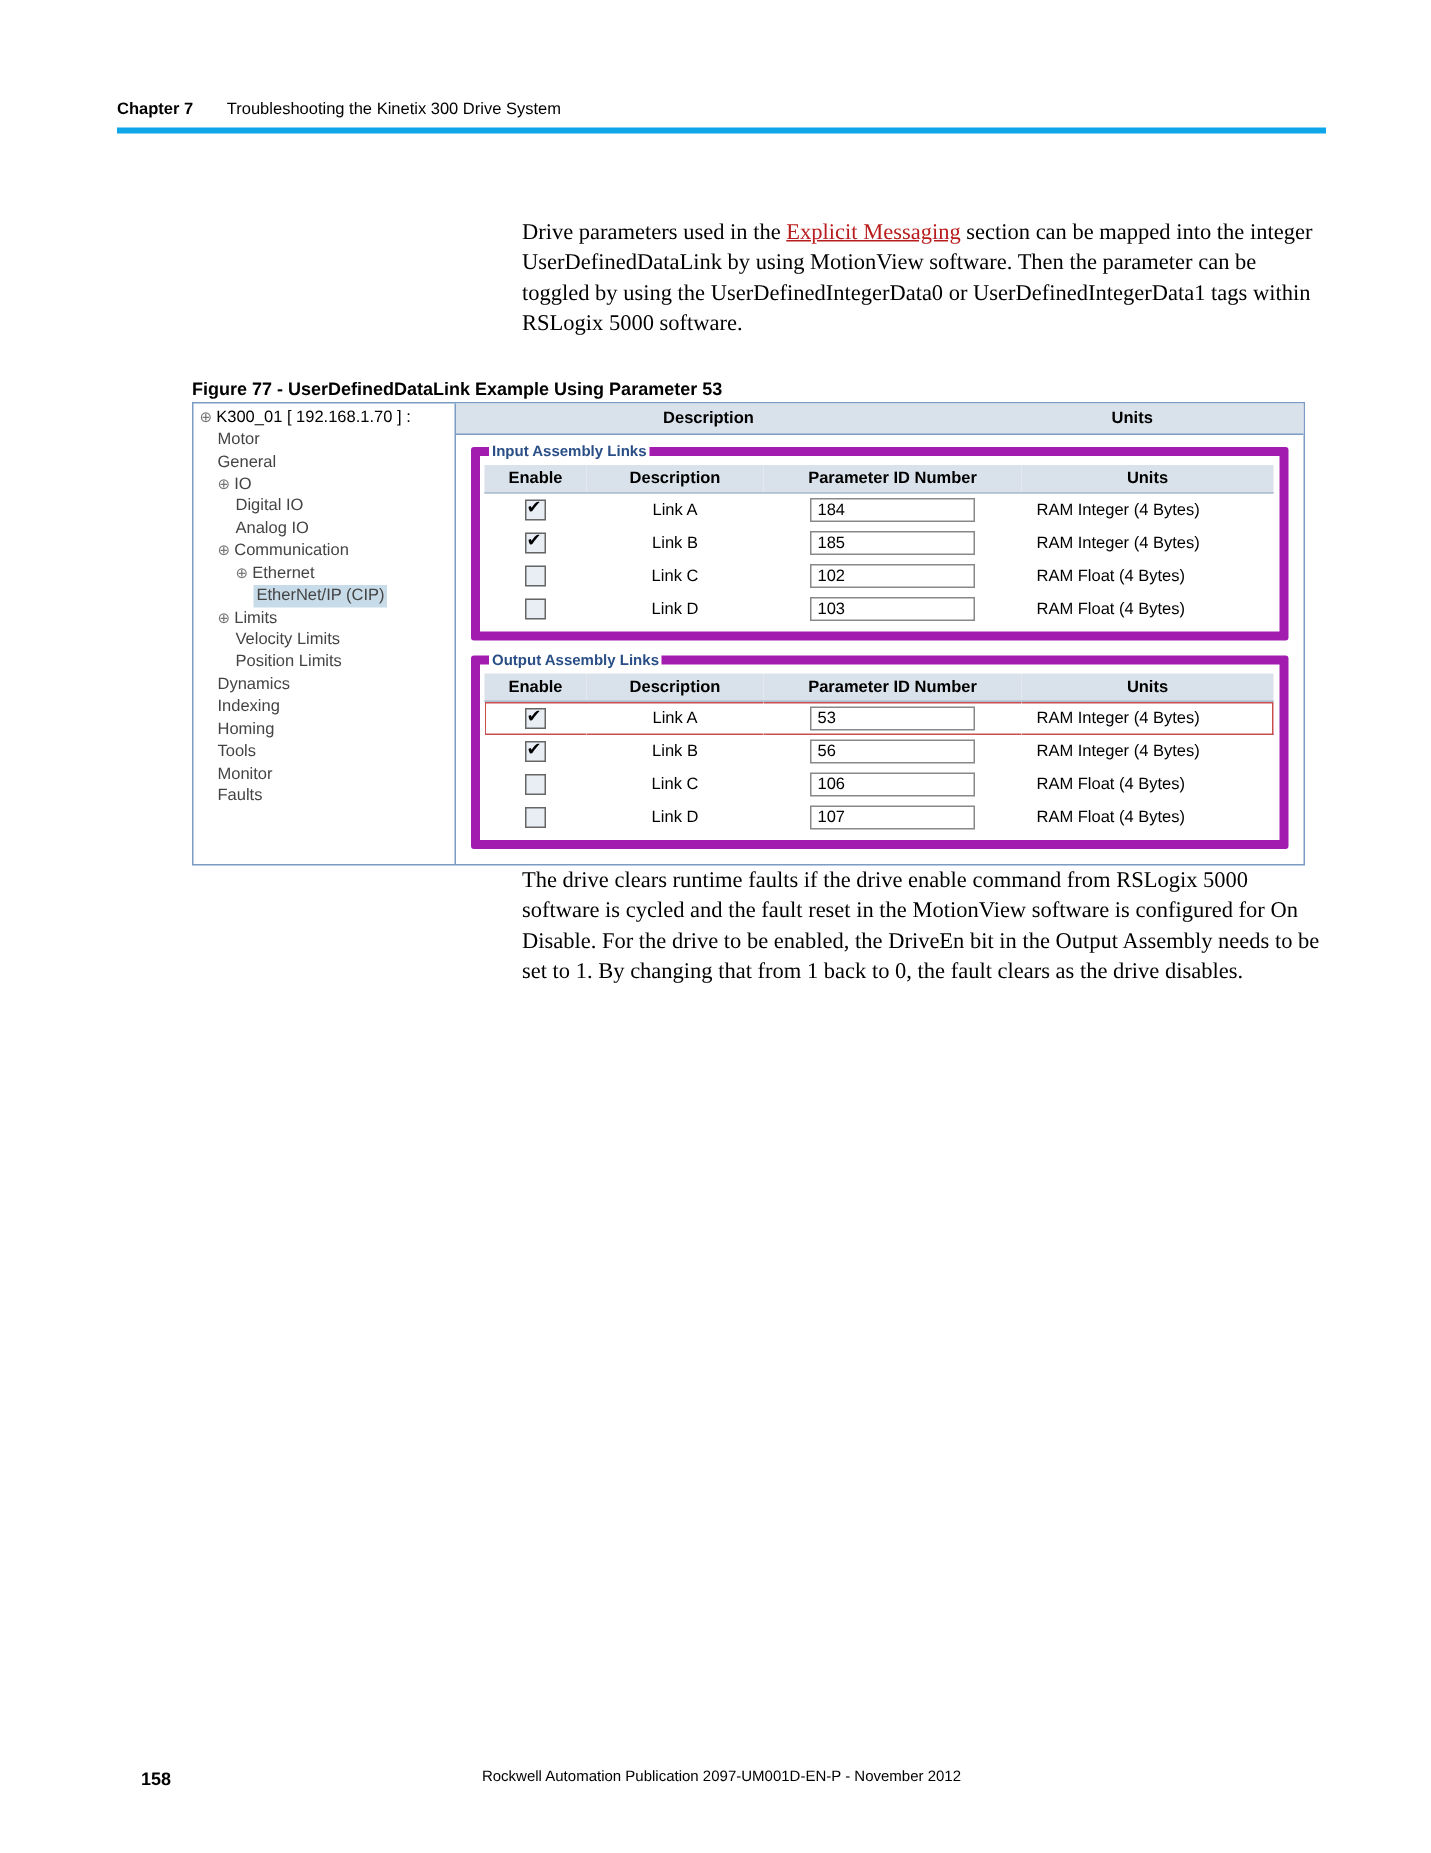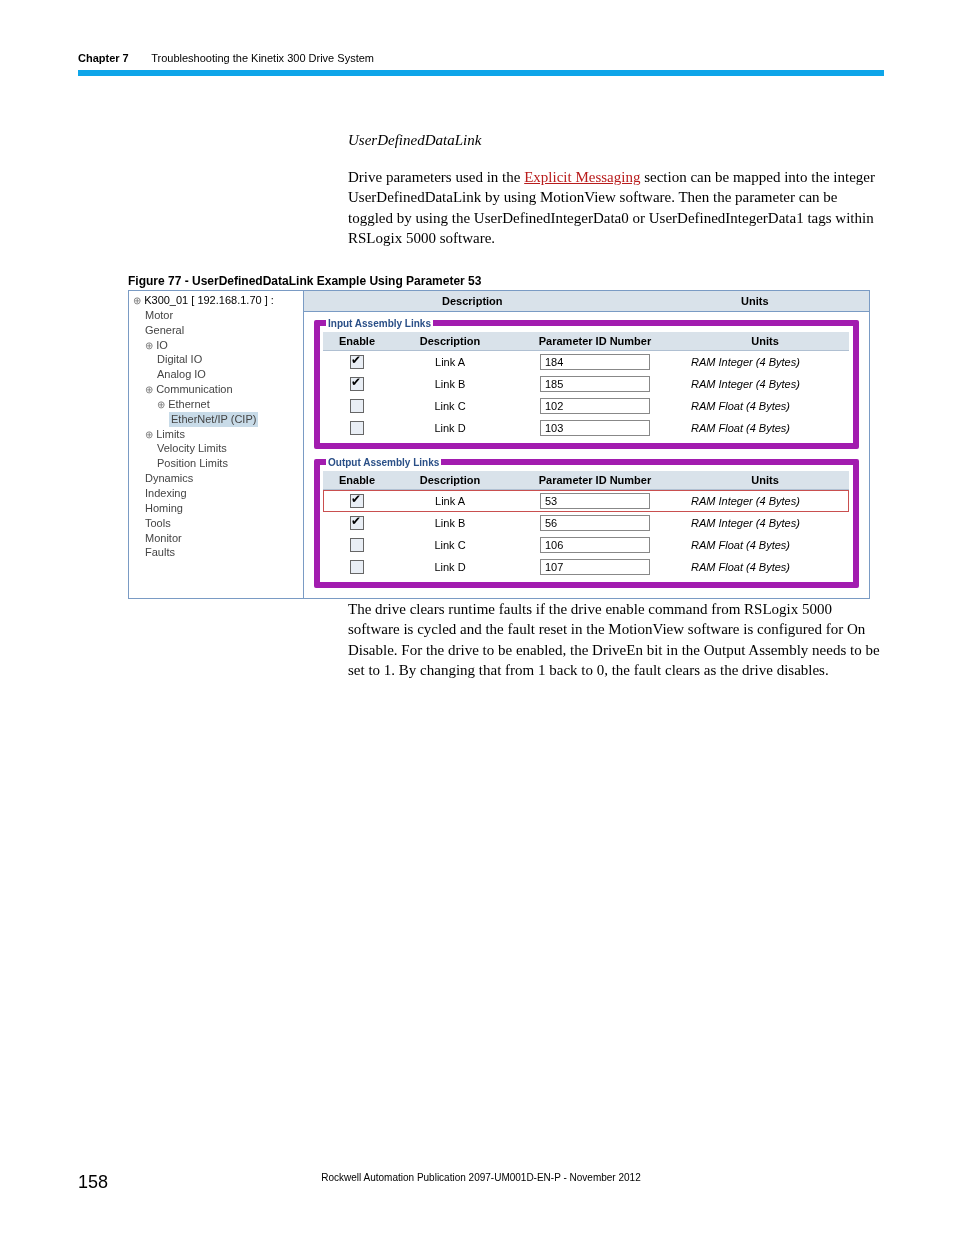--- a/index.html
+++ b/index.html
@@ -13,23 +13,24 @@
     height: 1235px;
     position: relative;
   }
   .page {
     padding: 48px 70px 0 78px;
     box-sizing: border-box;
     position: relative;
     height: 100%;
   }
   .hdr {
-    border-bottom: 6px solid #0ea5e9;
+    border-bottom: 4px solid #0ea5e9;
     padding-bottom: 4px;
     margin-bottom: 56px;
+    margin-top: 15px;
   }
   .hdr .chap {
     font-size: 11px;
     font-weight: bold;
   }
   .hdr .chaptitle {
     font-size: 11px;
     font-weight: normal;
     margin-left: 18px;
   }
@@ -119,21 +120,21 @@
     padding: 3px 4px;
     border-bottom:1px solid #b0c0d2;
     text-align:center;
   }
   table.links td {
     padding: 3px 4px;
     text-align: center;
     vertical-align: middle;
     margin-top: 36px;
   }
-  table.links td.uni { text-align:left; padding-left:10px;font-style:italic; }
+  table.links td.uni { text-align:left; padding-left:10px; }
   .pid {
     display: inline-block;
     border: 1px solid #888;
     background: #fff;
     width: 100px;
     text-align: left;
     padding: 1px 4px;
     font-size: 11px;
   }
   .chk {
@@ -156,34 +157,33 @@
   .hl-row td:last-child  { box-shadow: inset -1px 1px 0 0 #c94f4f, inset 0 -1px 0 0 #c94f4f; }
   .hl-row td:not(:first-child):not(:last-child){ box-shadow: inset 0 1px 0 0 #c94f4f, inset 0 -1px 0 0 #c94f4f; }
 
   .footer {
     position: absolute;
     bottom: 42px;
     left: 78px;
     right: 70px;
     font-size: 10px;
   }
-  .footer .pg { font-weight: normal; font-size: 18px; }
+  .footer .pg { font-weight: bold; font-size: 12px; margin-left: 16px; }
   .footer .pub { position:absolute; left:0; right:0; text-align:center; }
 </style>
 </head>
 <body>
 
 <div class="page">
   <div class="hdr">
     <span class="chap">Chapter 7</span>
     <span class="chaptitle">Troubleshooting the Kinetix 300 Drive System</span>
   </div>
 
   <div class="body">
-    <div class="sub-italic">UserDefinedDataLink</div>
     <p class="para">
       <span>Drive parameters used in the </span><a href="#" class="link">Explicit Messaging</a><span> section can be mapped into the integer UserDefinedDataLink by using MotionView software. Then the parameter can be toggled by using the UserDefinedIntegerData0 or UserDefinedIntegerData1 tags within RSLogix 5000 software.</span>
     </p>
 
     <div class="fig-caption">Figure 77 - UserDefinedDataLink Example Using Parameter 53</div>
 
     <div class="fig">
       <div class="tree">
         <span class="exp tree-root">K300_01 [ 192.168.1.70 ] :</span>
         <ul>

